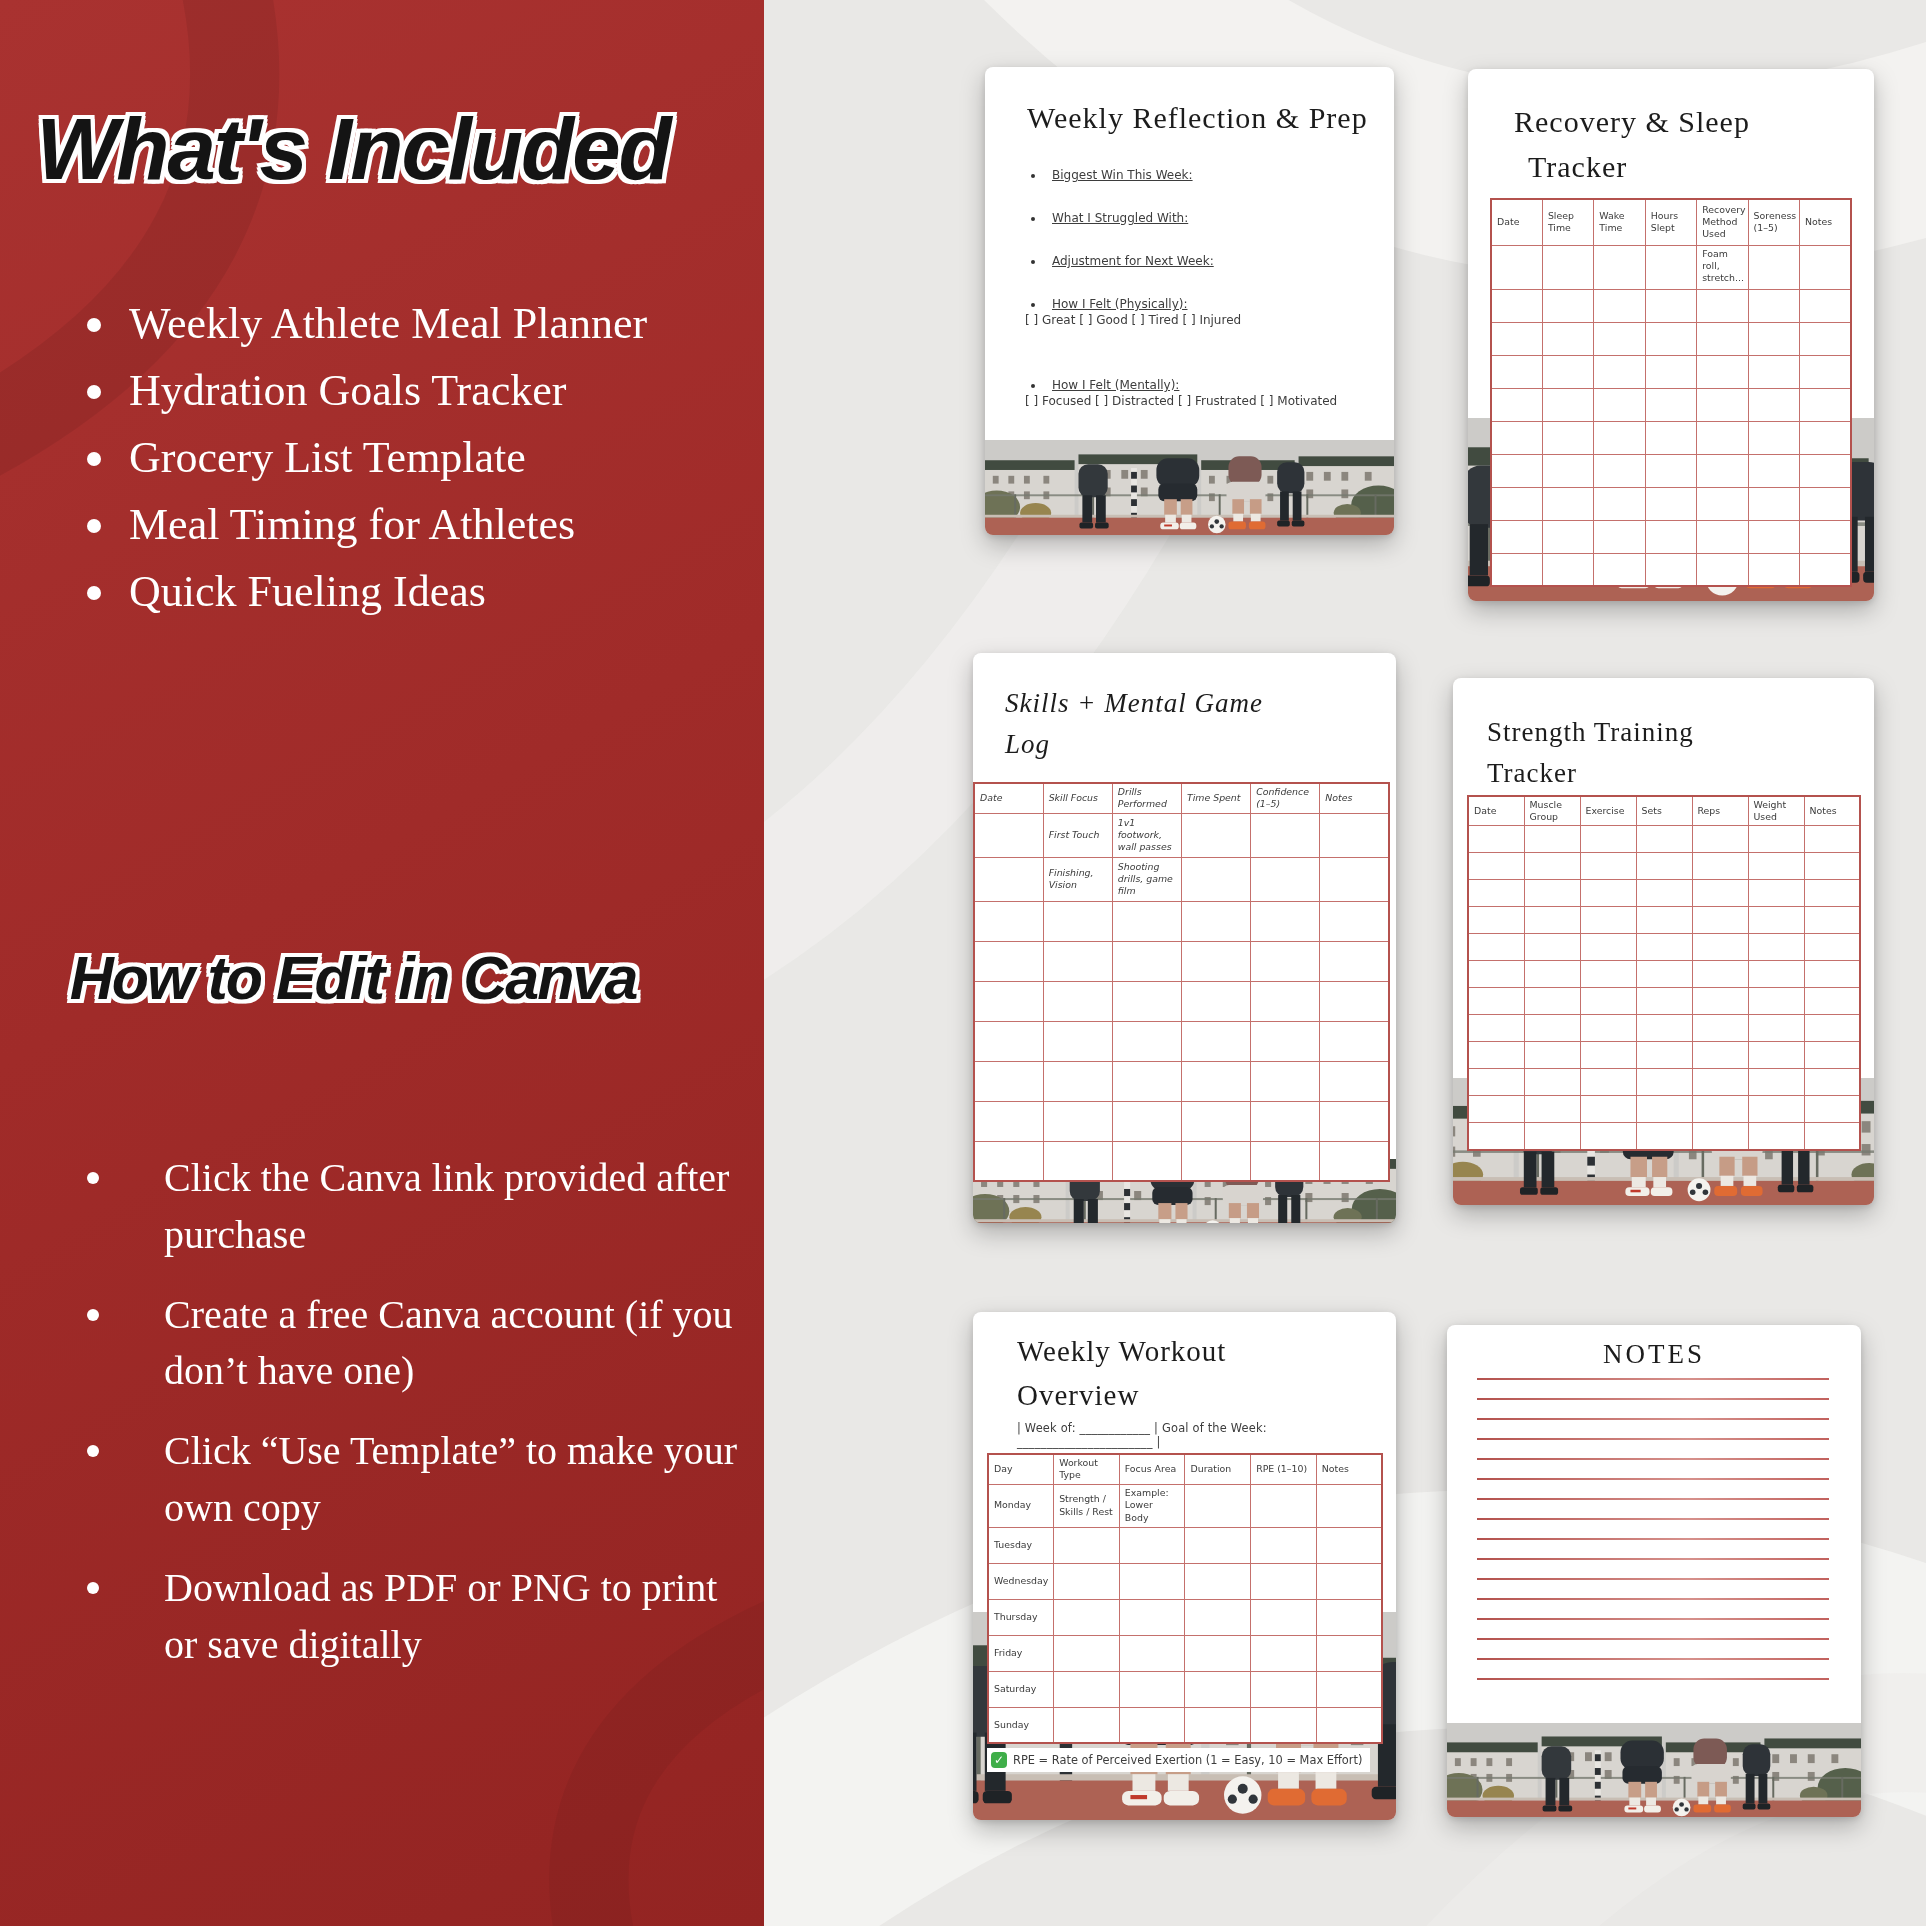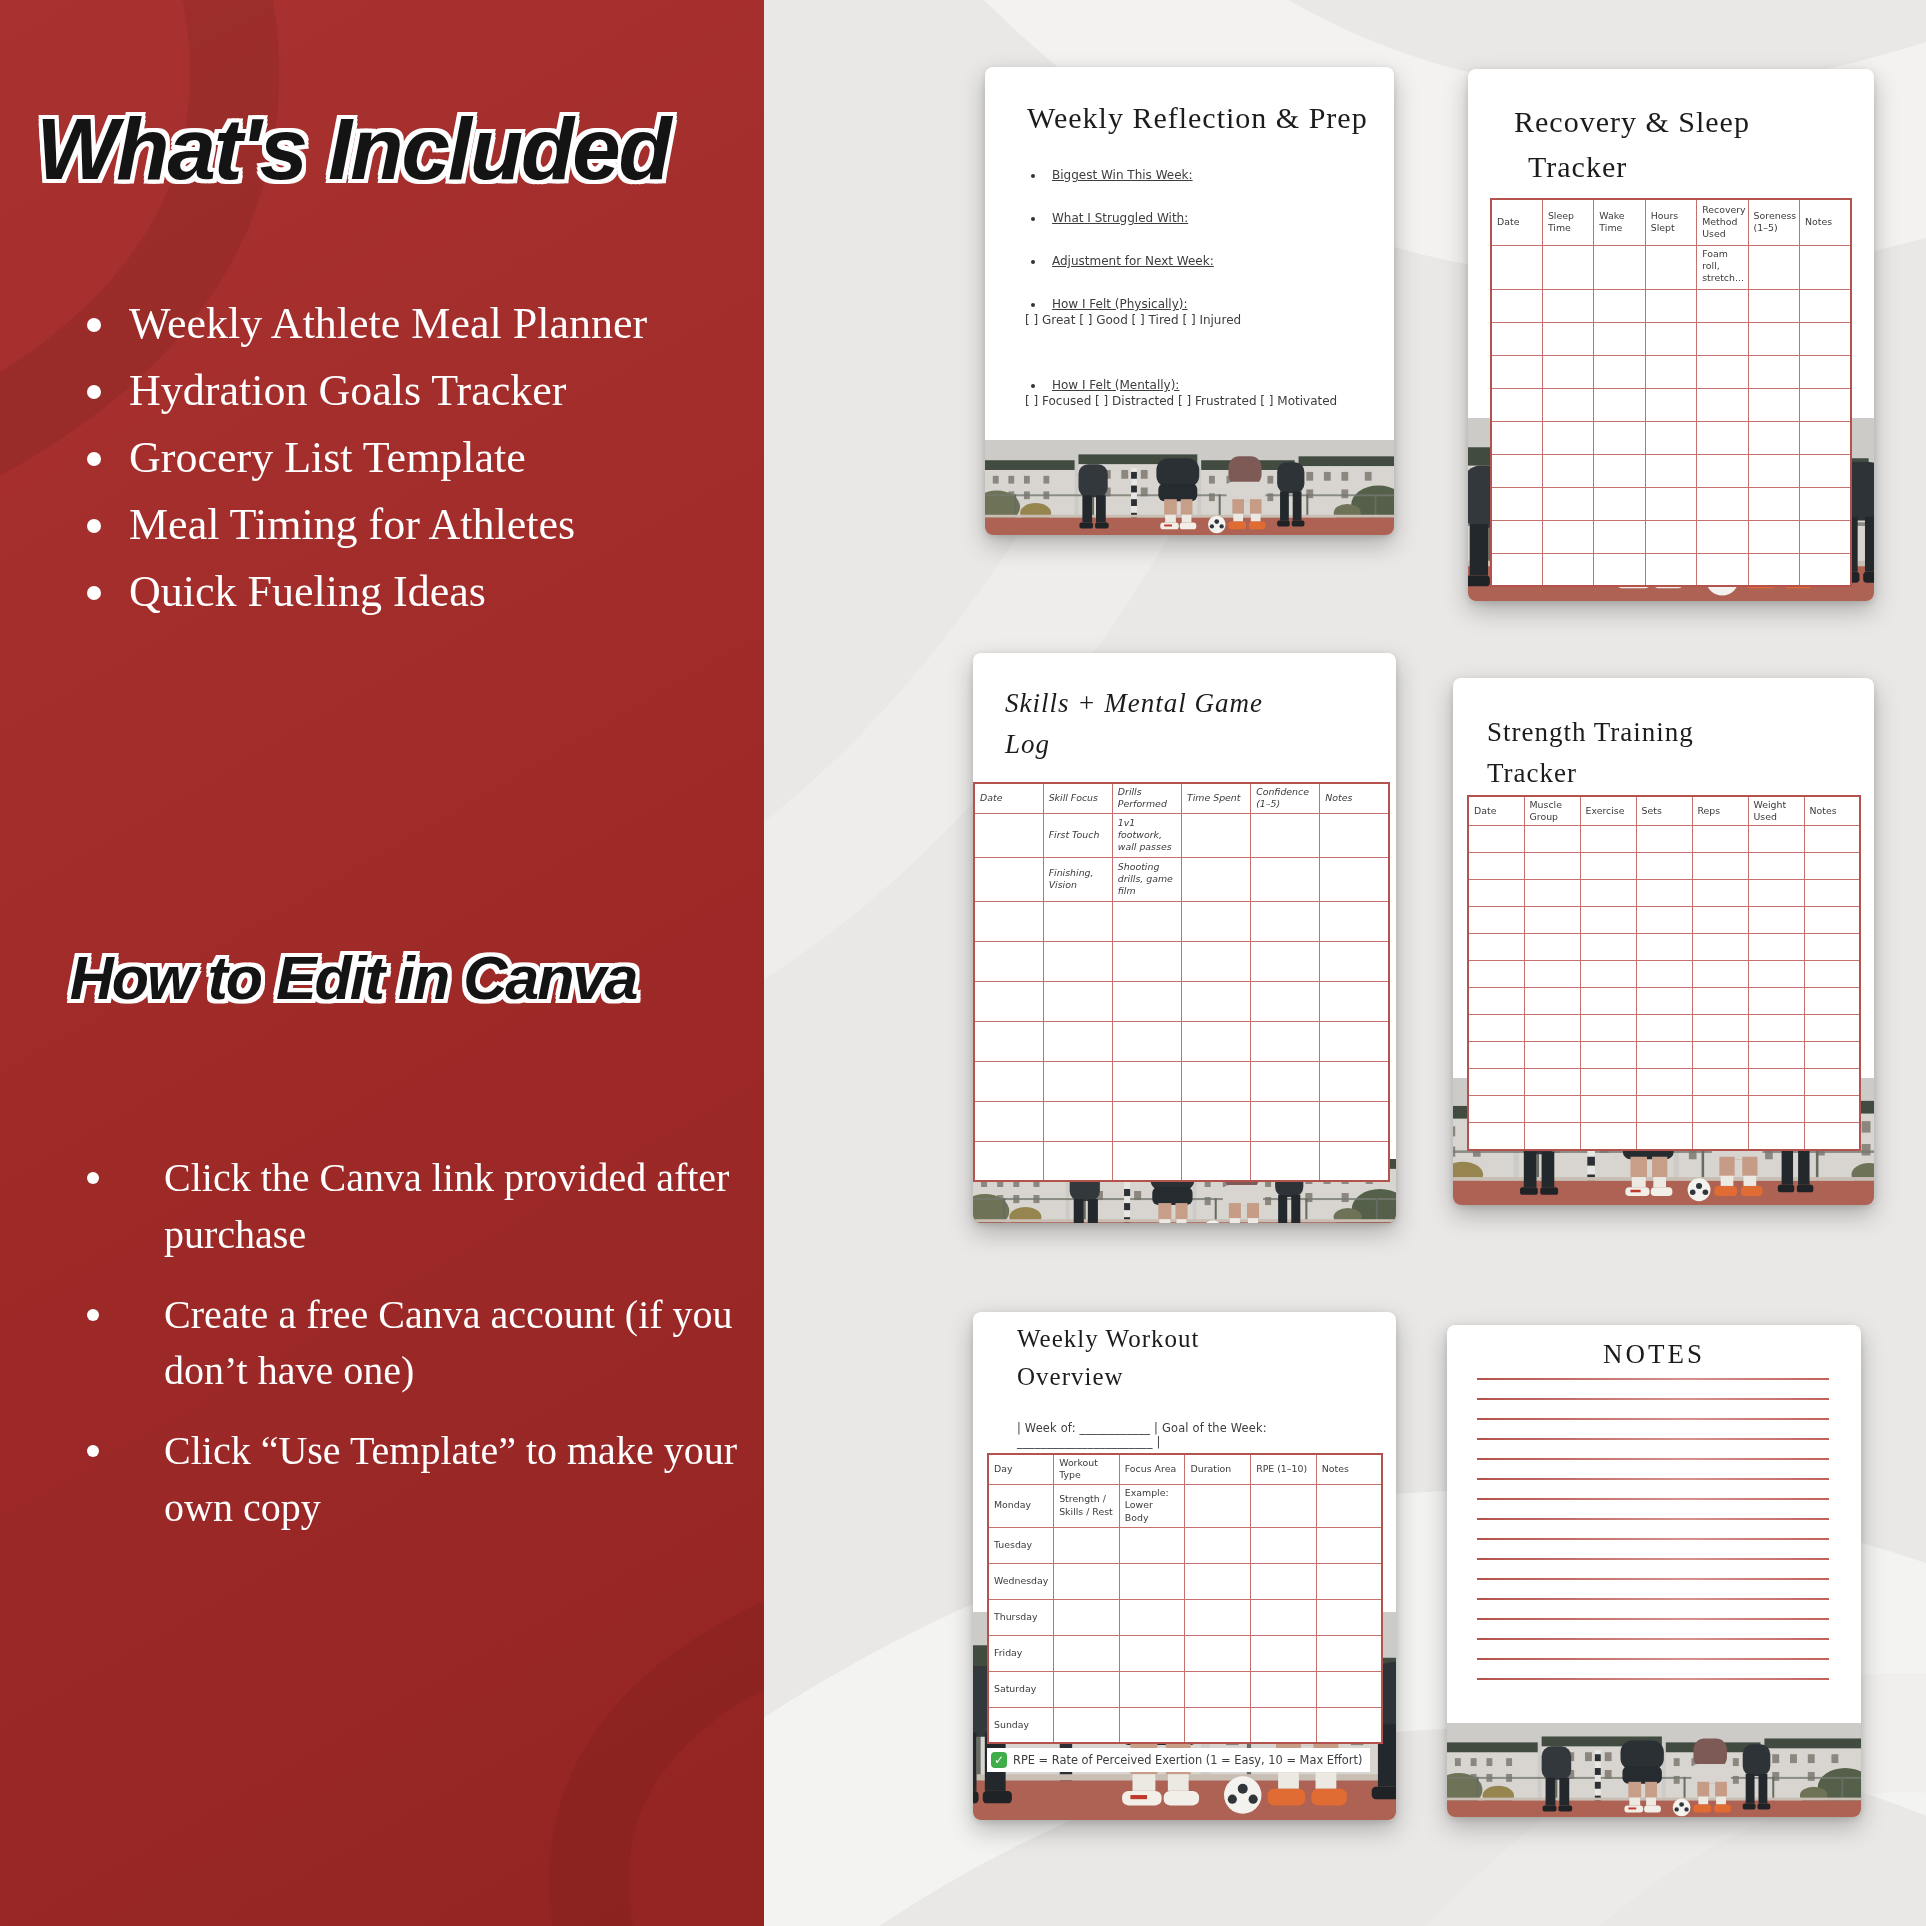--- a/index.html
+++ b/index.html
@@ -48,21 +48,21 @@
   .ph1{height:95px;} .ph2{height:183px;} .ph3{height:64px;}
   .ph4{height:127px;} .ph5{height:208px;} .ph6{height:94px;}
   .pg-title{
     position:absolute;z-index:2;font-family:"Liberation Serif",serif;color:#1c1c1c;
     letter-spacing:1px;font-weight:normal;
   }
   .c1-title{top:34px;left:42px;font-size:30px;}
   .c2-title{top:30px;left:46px;font-size:30px;line-height:1.5;}
   .c3-title{top:30px;left:32px;font-size:27px;line-height:1.5;}
   .c4-title{top:34px;left:34px;font-size:27px;line-height:1.5;}
-  .c5-title{top:8px;left:44px;font-size:25px;line-height:1.5;}
+  .c5-title{top:18px;left:44px;font-size:29px;line-height:1.5;}
   .c6-title{top:14px;left:0;width:100%;text-align:center;font-size:27px;letter-spacing:3px;}
   
   .c1-body{position:absolute;top:101px;left:46px;right:26px;z-index:2;color:#3d3d3d;font-size:12px;}
   .pb{display:flex;gap:17px;margin-bottom:29px;text-decoration:underline;}
   .pb .bdot{flex:0 0 auto;width:4px;height:4px;border-radius:50%;background:#333;margin-top:6px;}
   .opts{margin:-24px 0 0 -6px;font-size:12px;color:#3d3d3d;}
   .opts.o1{margin-bottom:51px;}
   
   .rtable{
     position:absolute;z-index:2;border-collapse:collapse;table-layout:fixed;background:#fff;
@@ -254,20 +254,24 @@
         <span>Click the Canva link provided after purchase</span>
       </div>
     <div class="b-item">
         <span class="dot"></span>
         <span>Create a free Canva account (if you don’t have one)</span>
       </div>
     <div class="b-item">
         <span class="dot"></span>
         <span>Click “Use Template” to make your own copy</span>
       </div>
+    <div class="b-item">
+        <span class="dot"></span>
+        <span>Download as PDF or PNG to print or save digitally</span>
+      </div>
   </div>
 </div>
 
 <div class="card card1">
   <svg class="photo ph1" viewBox="0 0 420 100" preserveAspectRatio="xMidYMid slice">
       <use href="#scene"></use>
     </svg>
   <div class="pg-title c1-title">Weekly Reflection &amp; Prep</div>
   <div class="c1-body">
     <div class="pb">

